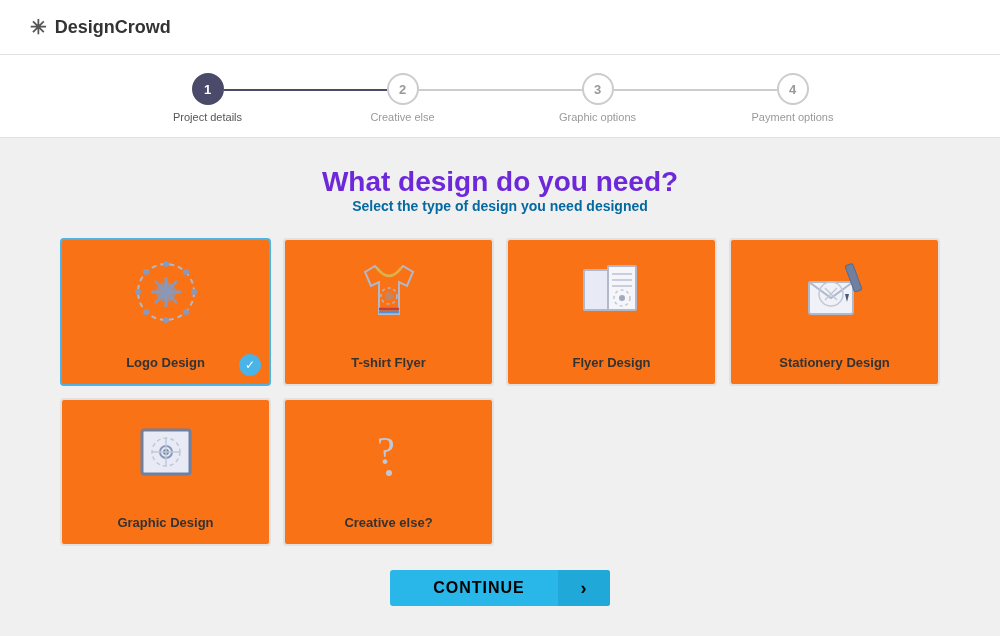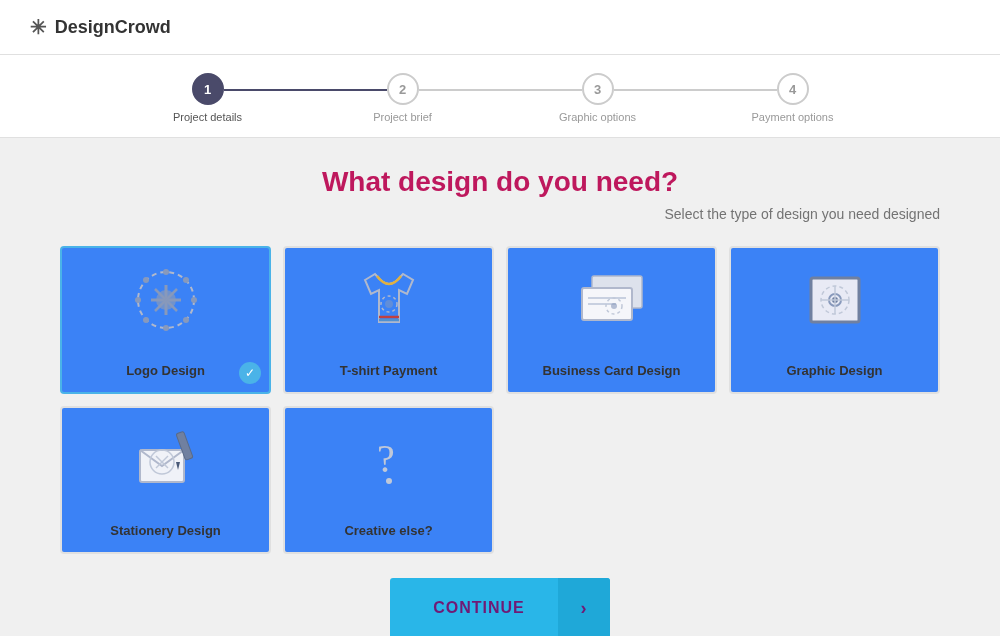--- a/index.html
+++ b/index.html
@@ -93,39 +93,39 @@
 
     
     .main {
       background: #f0f0f0;
       padding: 28px 60px 20px 60px;
     }
     .main-title {
       text-align: center;
       font-size: 28px;
       font-weight: 700;
-      color: #be185d;
-      margin-bottom: 8px;
+      color: #6d28d9;
     }
     .main-subtitle {
-      text-align: right;
+      text-align: center;
       font-size: 14px;
-      color: #737373;
+      color: #0369a1;
       margin-bottom: 24px;
+      font-weight: bold;
     }
 
     
     .design-grid {
       display: grid;
       grid-template-columns: repeat(4, 1fr);
       gap: 12px;
       margin-bottom: 24px;
     }
     .design-card {
-      background: #3b82f6;
+      background: #f97316;
       border: 2px solid #e0e0e0;
       border-radius: 4px;
       padding: 20px 10px 14px 10px;
       display: flex;
       flex-direction: column;
       align-items: center;
       cursor: pointer;
       position: relative;
       height: 148px;
       justify-content: flex-end;
@@ -167,26 +167,26 @@
       font-size: 12px;
     }
 
     
     .continue-area {
       display: flex;
       justify-content: center;
     }
     .continue-btn {
       background: #29b6e8;
-      color: #701a75;
+      color: #000000;
       border: none;
       border-radius: 3px;
       padding: 0;
       width: 220px;
-      height: 60px;
+      height: 36px;
       display: flex;
       align-items: center;
       cursor: pointer;
       font-size: 16px;
       font-weight: 700;
       letter-spacing: 1px;
       overflow: hidden;
     }
     .continue-label {
       flex: 1;
@@ -221,21 +221,21 @@
 
     <div class="step-item">
       <div class="step-circle active">1</div>
       <div class="step-line filled"></div>
       <span class="step-label active">Project details</span>
     </div>
 
     <div class="step-item">
       <div class="step-circle">2</div>
       <div class="step-line"></div>
-      <span class="step-label">Project brief</span>
+      <span class="step-label">Creative else</span>
     </div>
 
     <div class="step-item">
       <div class="step-circle">3</div>
       <div class="step-line"></div>
       <span class="step-label">Graphic options</span>
     </div>
 
     <div class="step-item">
       <div class="step-circle">4</div>
@@ -288,76 +288,78 @@
 
           <path d="M22,10 Q28,18 34,18 Q40,18 46,10" fill="none" stroke="#e0b040" stroke-width="2.5"></path>
 
           <line x1="24" y1="51" x2="44" y2="51" stroke="#c04040" stroke-width="2.5"></line>
           <line x1="24" y1="54" x2="44" y2="54" stroke="#5090d0" stroke-width="2.5"></line>
 
           <circle cx="34" cy="38" r="8" fill="none" stroke="#b0b8cc" stroke-width="1.5" stroke-dasharray="3,3"></circle>
           <circle cx="34" cy="38" r="4" fill="#8899bb" opacity="0.5"></circle>
         </svg>
       </div>
-      <span class="design-card-label">T-shirt Payment</span>
-    </div>
-
-
-    <div class="design-card">
-      <div class="design-card-icon">
-        <svg width="68" height="60" viewBox="0 0 68 60">
-
-          <rect x="14" y="6" width="50" height="32" rx="2" fill="#dde2ec" stroke="#b0b8cc" stroke-width="1.5"></rect>
-
-          <rect x="4" y="18" width="50" height="32" rx="2" fill="#f5f6fa" stroke="#b0b8cc" stroke-width="2"></rect>
-
-          <line x1="10" y1="28" x2="48" y2="28" stroke="#c8d0e0" stroke-width="2"></line>
-          <line x1="10" y1="34" x2="38" y2="34" stroke="#c8d0e0" stroke-width="2"></line>
-
-          <circle cx="36" cy="36" r="8" fill="none" stroke="#c0c8d8" stroke-width="1.5" stroke-dasharray="3,3"></circle>
-          <circle cx="36" cy="36" r="3" fill="#8899bb" opacity="0.6"></circle>
-        </svg>
-      </div>
-      <span class="design-card-label">Business Card Design</span>
+      <span class="design-card-label">T-shirt Flyer</span>
+    </div>
+
+    <div class="design-card">
+      <div class="design-card-icon">
+        <svg width="68" height="68" viewBox="0 0 68 68">
+
+          <rect x="6" y="12" width="24" height="40" rx="1" fill="#e8eaf5" stroke="#b0b8cc" stroke-width="2"></rect>
+          <rect x="30" y="8" width="28" height="44" rx="1" fill="#f5f5fa" stroke="#b0b8cc" stroke-width="2"></rect>
+
+          <line x1="30" y1="8" x2="30" y2="52" stroke="#b0b8cc" stroke-width="1.5"></line>
+
+          <line x1="34" y1="16" x2="54" y2="16" stroke="#c8d0e0" stroke-width="2"></line>
+          <line x1="34" y1="22" x2="54" y2="22" stroke="#c8d0e0" stroke-width="2"></line>
+          <line x1="34" y1="28" x2="54" y2="28" stroke="#c8d0e0" stroke-width="2"></line>
+
+          <circle cx="44" cy="40" r="8" fill="none" stroke="#c0c8d8" stroke-width="1.5" stroke-dasharray="3,3"></circle>
+          <circle cx="44" cy="40" r="3" fill="#a0aabf"></circle>
+        </svg>
+      </div>
+      <span class="design-card-label">Flyer Design</span>
+    </div>
+
+
+    <div class="design-card">
+      <div class="design-card-icon">
+        <svg width="68" height="68" viewBox="0 0 68 68">
+
+          <rect x="8" y="24" width="44" height="32" rx="2" fill="#f0f2f8" stroke="#b0b8cc" stroke-width="2"></rect>
+
+          <path d="M8,24 L30,40 L52,24" fill="none" stroke="#b0b8cc" stroke-width="2"></path>
+
+          <circle cx="30" cy="36" r="12" fill="none" stroke="#c0c8d8" stroke-width="1.5"></circle>
+          <line x1="24" y1="30" x2="36" y2="42" stroke="#c0c8d8" stroke-width="1.5"></line>
+          <line x1="36" y1="30" x2="24" y2="42" stroke="#c0c8d8" stroke-width="1.5"></line>
+
+          <rect x="44" y="8" width="8" height="28" rx="2" transform="rotate(-20 44 8)" fill="#7080a0" stroke="#5a6a88" stroke-width="1"></rect>
+          <polygon points="44,36 48,36 46,44" fill="#4a5a78"></polygon>
+        </svg>
+      </div>
+      <span class="design-card-label">Stationery Design</span>
     </div>
 
     <div class="design-card">
       <div class="design-card-icon">
         <svg width="68" height="68" viewBox="0 0 68 68">
 
           <rect x="10" y="12" width="48" height="44" rx="2" fill="#e8eaf5" stroke="#7080a0" stroke-width="3"></rect>
 
           <circle cx="34" cy="34" r="14" fill="none" stroke="#c0c8d8" stroke-width="1.5" stroke-dasharray="4,3"></circle>
           <circle cx="34" cy="34" r="6" fill="none" stroke="#8899bb" stroke-width="2"></circle>
           <circle cx="34" cy="34" r="3" fill="#7080a0"></circle>
 
           <line x1="34" y1="20" x2="34" y2="48" stroke="#c0c8d8" stroke-width="1.5"></line>
           <line x1="20" y1="34" x2="48" y2="34" stroke="#c0c8d8" stroke-width="1.5"></line>
         </svg>
       </div>
       <span class="design-card-label">Graphic Design</span>
-    </div>
-
-    <div class="design-card">
-      <div class="design-card-icon">
-        <svg width="68" height="68" viewBox="0 0 68 68">
-
-          <rect x="8" y="24" width="44" height="32" rx="2" fill="#f0f2f8" stroke="#b0b8cc" stroke-width="2"></rect>
-
-          <path d="M8,24 L30,40 L52,24" fill="none" stroke="#b0b8cc" stroke-width="2"></path>
-
-          <circle cx="30" cy="36" r="12" fill="none" stroke="#c0c8d8" stroke-width="1.5"></circle>
-          <line x1="24" y1="30" x2="36" y2="42" stroke="#c0c8d8" stroke-width="1.5"></line>
-          <line x1="36" y1="30" x2="24" y2="42" stroke="#c0c8d8" stroke-width="1.5"></line>
-
-          <rect x="44" y="8" width="8" height="28" rx="2" transform="rotate(-20 44 8)" fill="#7080a0" stroke="#5a6a88" stroke-width="1"></rect>
-          <polygon points="44,36 48,36 46,44" fill="#4a5a78"></polygon>
-        </svg>
-      </div>
-      <span class="design-card-label">Stationery Design</span>
     </div>
 
     <div class="design-card">
       <div class="design-card-icon">
         <svg width="68" height="68" viewBox="0 0 68 68">
 
           <text x="22" y="46" font-size="40" fill="#c0c8d8" font-family="Georgia, serif">?</text>
 
           <circle cx="34" cy="55" r="3" fill="#c0c8d8"></circle>
         </svg>

